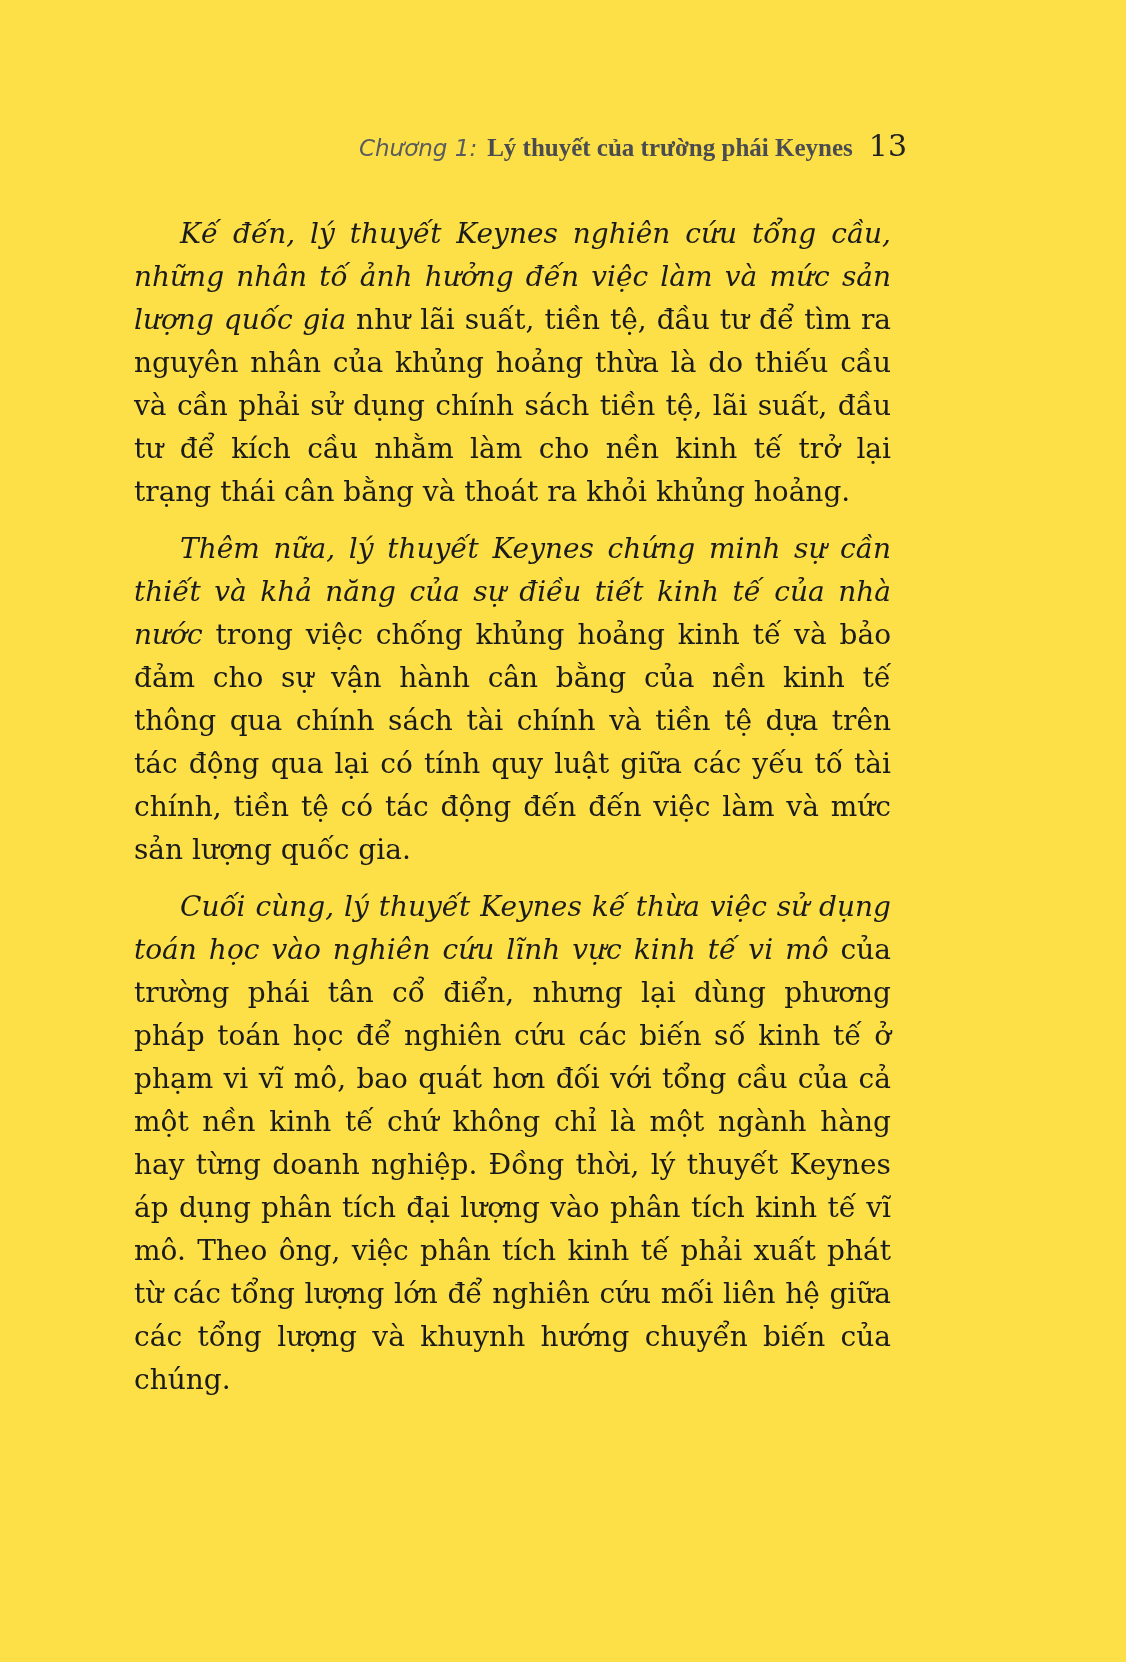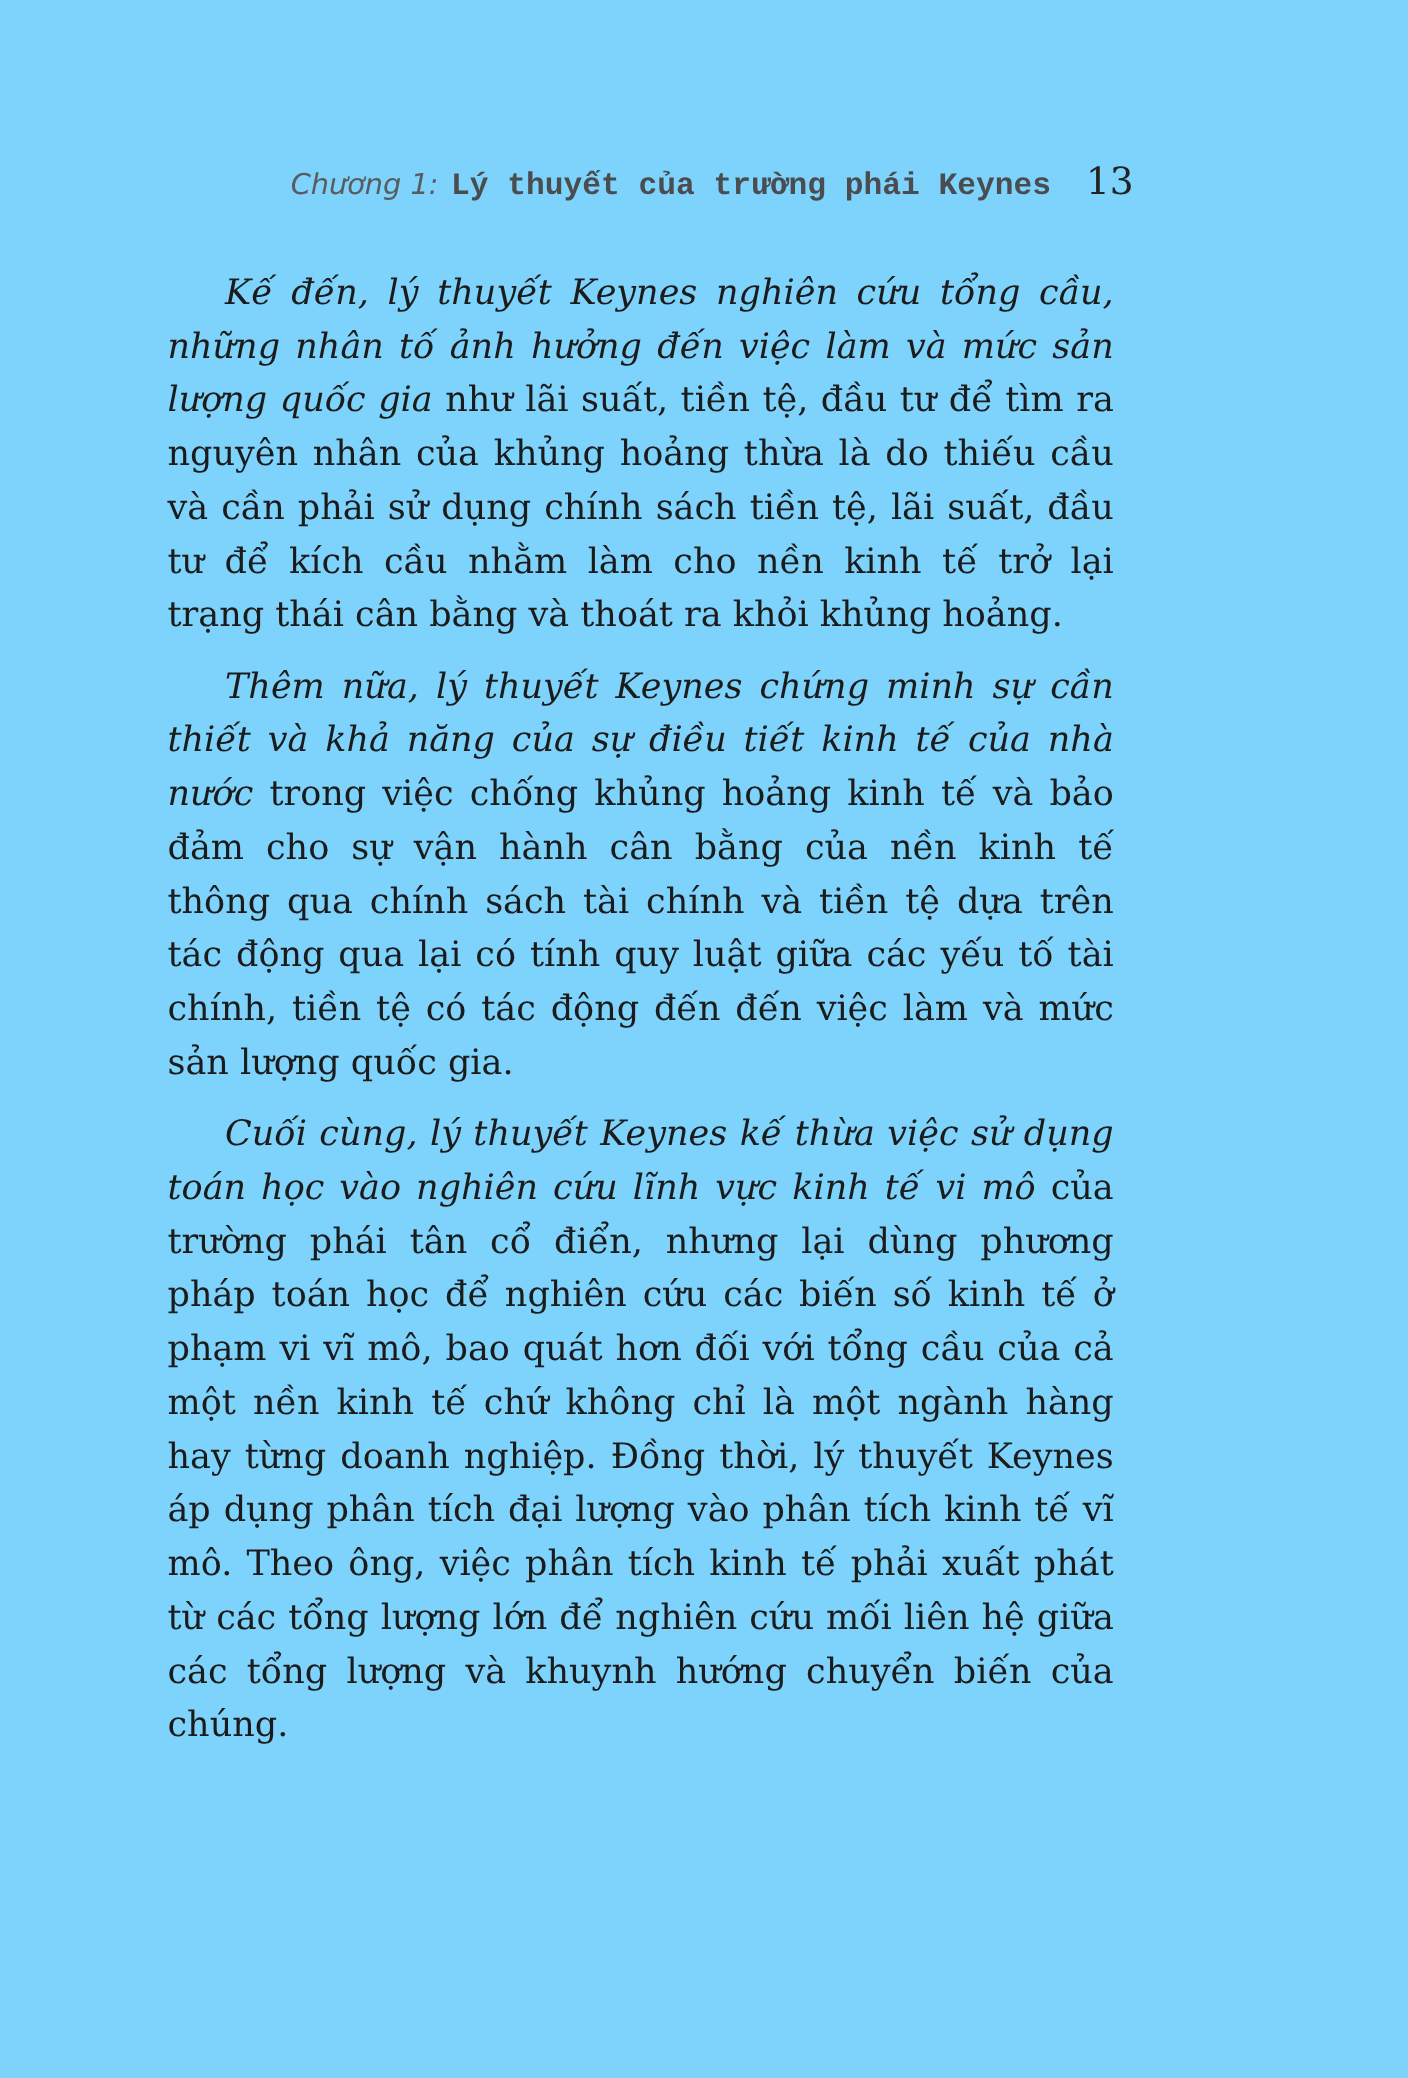--- a/index.html
+++ b/index.html
@@ -4,51 +4,51 @@
 <style>
   html, body {
     margin: 0;
     padding: 0;
     background: #ffffff;
   }
   .page {
     position: relative;
     width: 1126px;
     height: 1662px;
-    background: #7dd3fc;
+    background: #fde047;
     overflow: hidden;
   }
   .running-header {
     position: absolute;
     top: 128px;
     left: 150px;
     width: 757px;
     display: flex;
     justify-content: flex-end;
     align-items: baseline;
     white-space: nowrap;
   }
   .chapter-label {
     font-family: "DejaVu Sans", "Liberation Sans", sans-serif;
     font-style: italic;
     font-size: 23px;
     color: #5a5b5e;
     margin-right: 10px;
   }
   .chapter-title {
-    font-family: Liberation Mono, monospace;
+    font-family: Liberation Serif, serif;
     font-weight: bold;
     font-size: 25px;
     color: #4b4c4f;
   }
   .page-number {
     font-family: "DejaVu Serif", "Liberation Serif", serif;
     font-size: 30px;
     color: #222222;
-    margin-left: 28px;
+    margin-left: 16px;
   }
   .body-text {
     position: absolute;
     top: 212px;
     left: 134px;
     width: 757px;
   }
   .body-text p {
     font-family: "DejaVu Serif", "Liberation Serif", serif;
     font-size: 28px;

